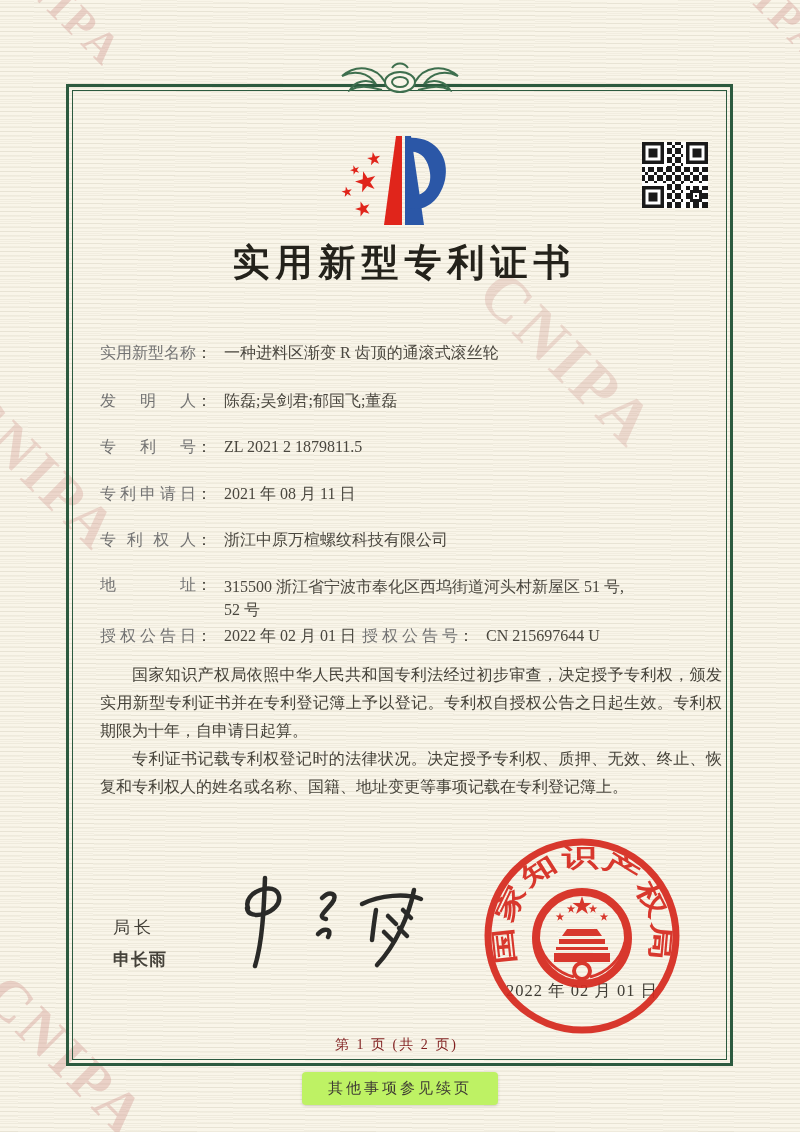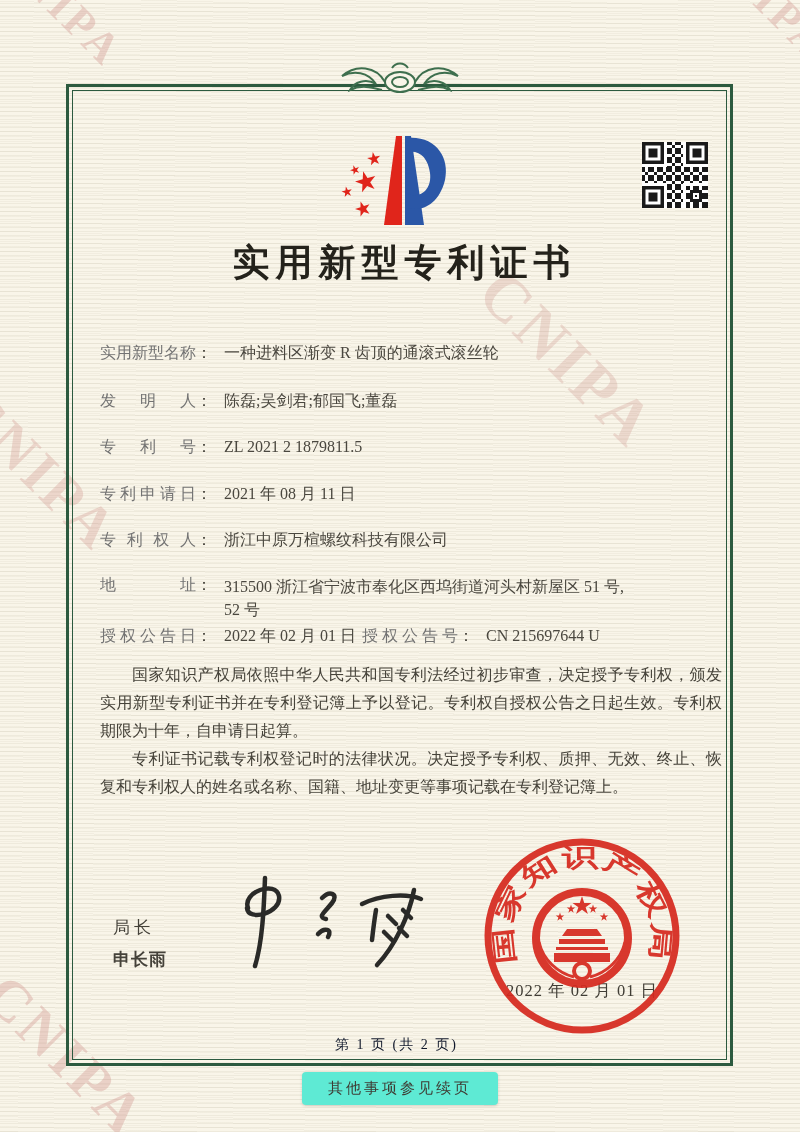--- a/index.html
+++ b/index.html
@@ -40,24 +40,24 @@
   .val { color:#4a473f; }
   .row-address .val { display:inline-block; width:416px; white-space:normal; vertical-align:top; line-height:23px; }
   .pair2 { position:absolute; left:262px; top:0; }
   .paras { left:100px; top:661px; width:622px; font-size:16px; line-height:28px; text-align:justify; }
   .paras p { margin:0; text-indent:2em; color:#46433a; }
   .sig-t { left:113px; top:916px; font-size:17px; letter-spacing:4px; }
   .sig-n { left:113px; top:948px; font-size:17px; letter-spacing:1px;font-weight:bold; }
   .sig-svg { left:218px; top:868px; }
   .seal-date { left:482px; top:980px; width:200px; text-align:center; font-size:16.5px; letter-spacing:1px; color:#403d35; z-index:3; }
   .seal { left:482px; top:836px; z-index:4; opacity:.92; }
-  .footer-page { left:66px; top:1036px; width:661px; text-align:center; font-size:14px; color:#0f172a; letter-spacing:2px; }
+  .footer-page { left:66px; top:1036px; width:661px; text-align:center; font-size:14px; color:#7f1d1d; letter-spacing:2px; }
   .note-box {
     left:50%; transform:translateX(-50%); top:1072px;
-    background:#5eead4; border-radius:4px; box-shadow:0 1px 3px rgba(60,60,40,.20);
+    background:#bef264; border-radius:4px; box-shadow:0 1px 3px rgba(60,60,40,.20);
     padding:7px 26px; font-size:15px; letter-spacing:3px; color:#3e3b33; z-index:3;
   }
 </style>
 </head>
 <body>
 
 <div class="page">
   <div class="texture"></div>
 
   <span class="wm" style="left:-18px; top:-22px; font-size:44px;">CNIPA</span>

